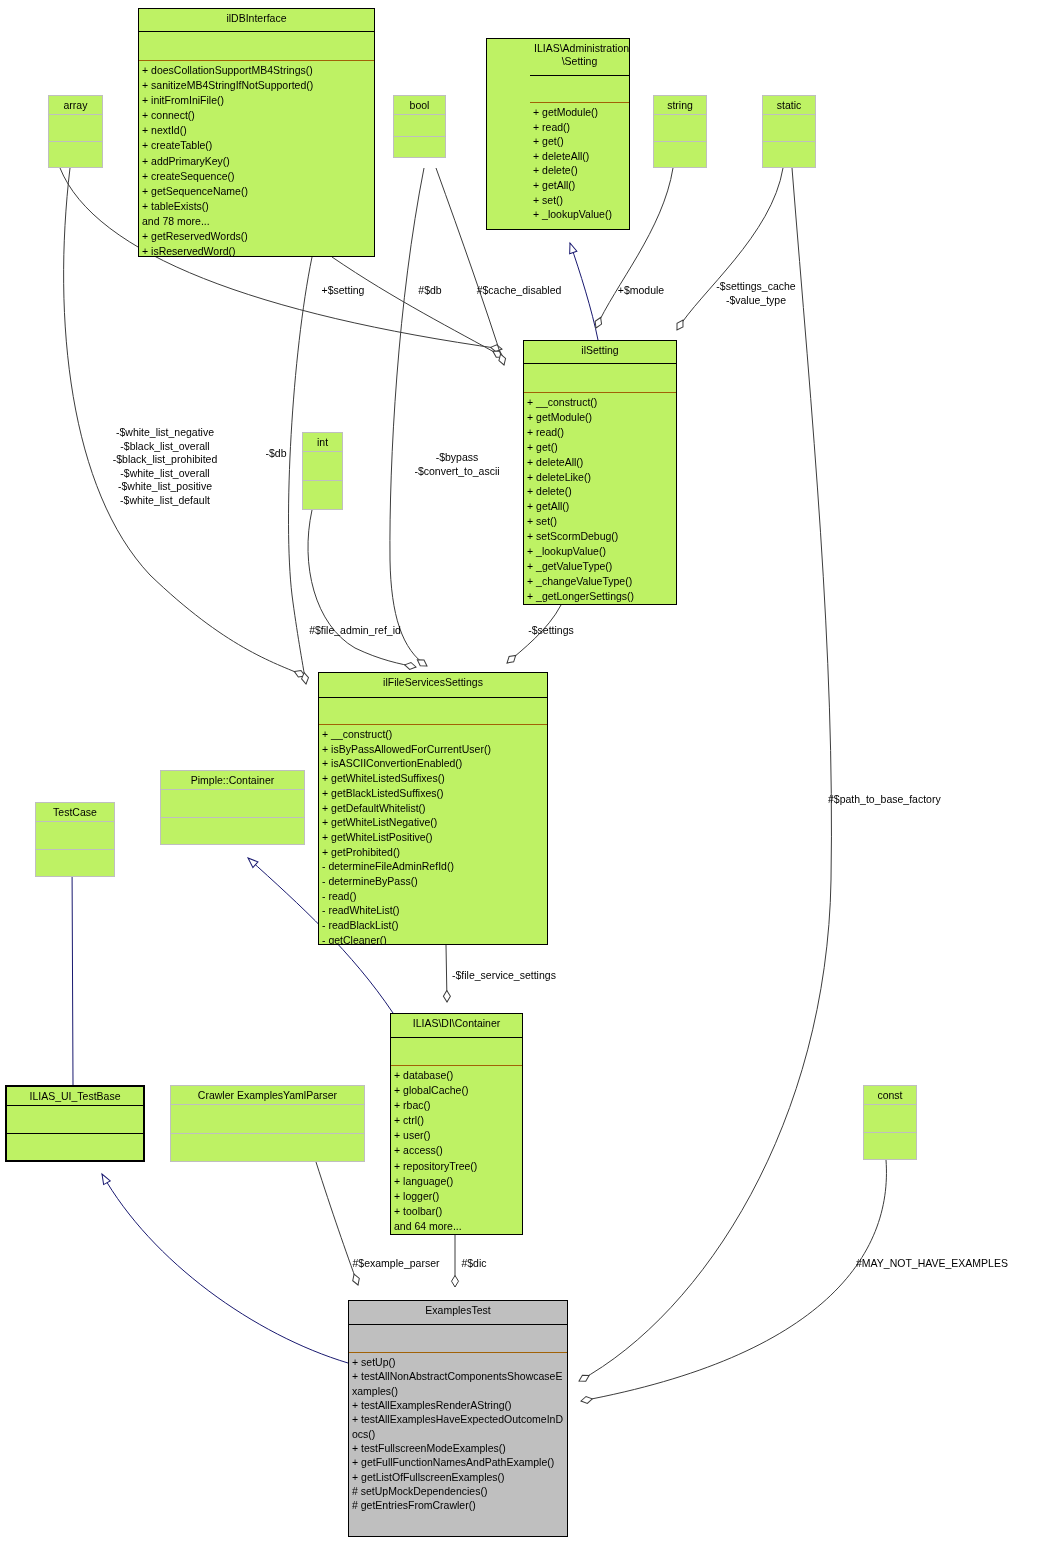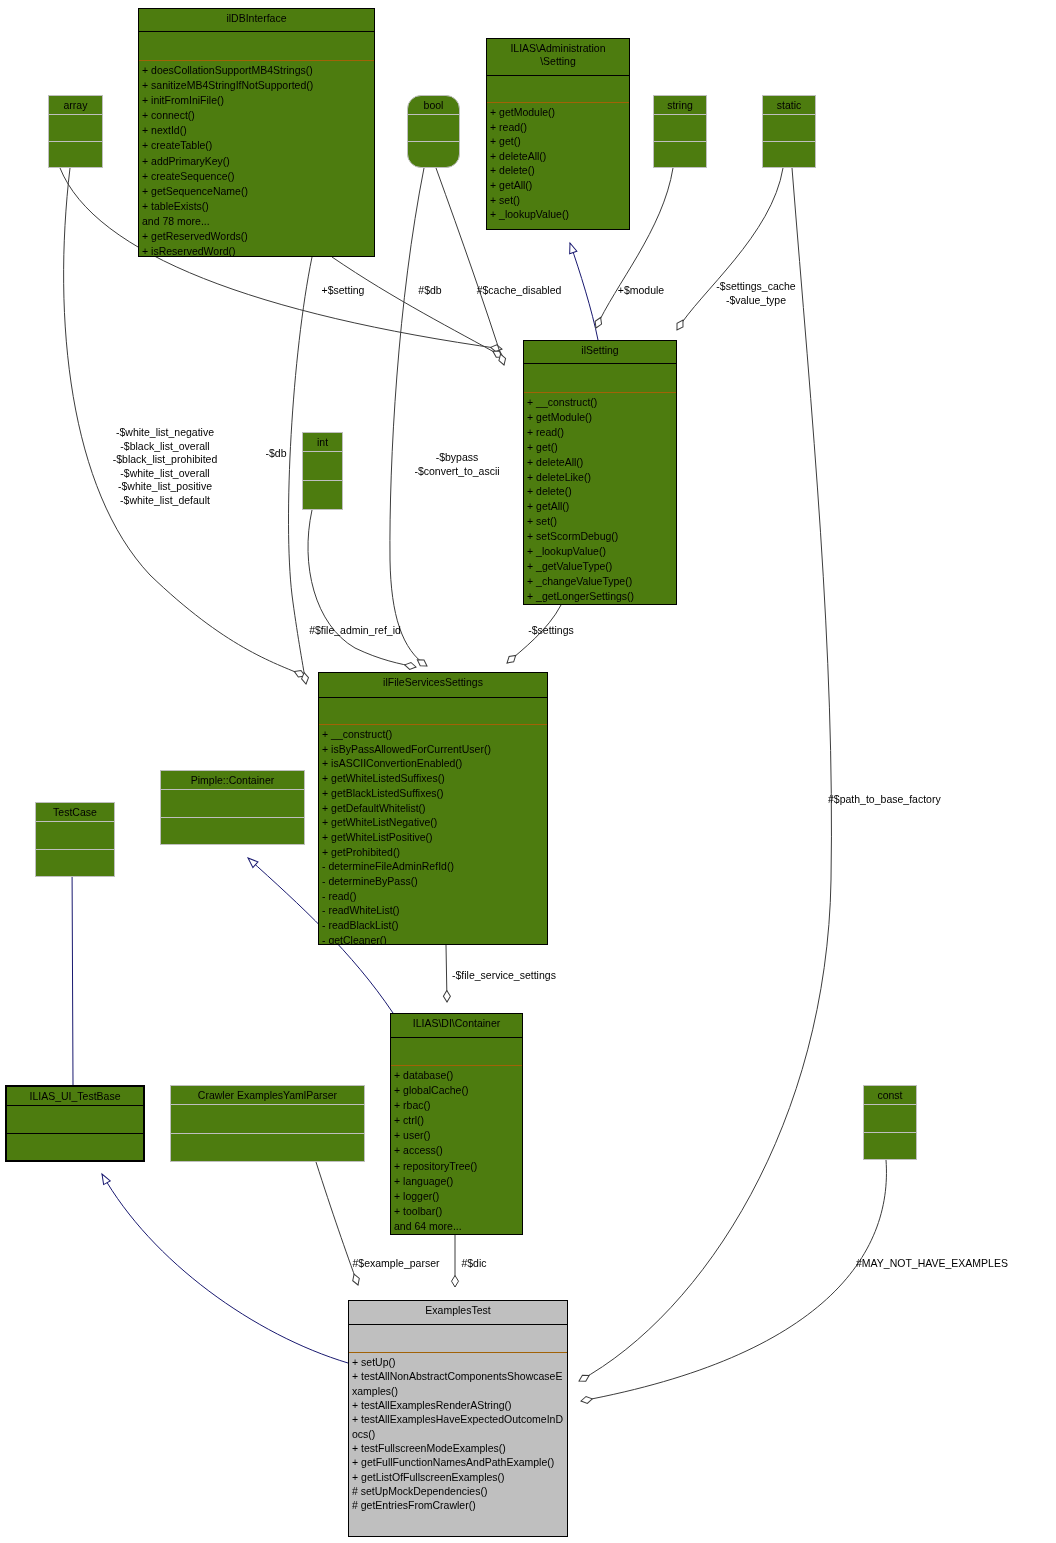--- a/index.html
+++ b/index.html
@@ -10,21 +10,21 @@
     font-family:"Liberation Sans", sans-serif;
     color:#000;
     overflow:hidden;
   }
   svg.edges{position:absolute;left:0;top:0;width:1056px;height:1543px;}
   path.edge-aggregation{stroke:#3c3c3c;stroke-width:1;fill:none;}
   path.edge-inheritance{stroke:#191970;stroke-width:1;fill:none;}
   .class-box{
     position:absolute;
     box-sizing:border-box;
-    background:#4d7c0f;
+    background:#bef264;
     border:1px solid #000000;
     display:flex;flex-direction:column;
     font-size:10.5px;line-height:13px;
   }
   .class-box.plain{border-color:#bfbfbf;}
   .class-box.plain .sec{border-top:1px solid #bfbfbf;}
   .class-box.bold{border:2px solid #000000;}
   .class-box.current{background:#bfbfbf;}
   .class-box .title{
     text-align:center;
@@ -98,41 +98,41 @@
           <div>+ createTable()</div>
           <div>+ addPrimaryKey()</div>
           <div>+ createSequence()</div>
           <div>+ getSequenceName()</div>
           <div>+ tableExists()</div>
           <div>and 78 more...</div>
           <div>+ getReservedWords()</div>
           <div>+ isReservedWord()</div>
         </div>
       </div>
-      <div class="class-box doc" style="left: 486px; top: 38px; width: 144px; height: 192px;">
+      <div class="class-box doc" style="left: 486px; top: 38px; width: 144px; height: 192px; padding-left: 43px;">
         <div class="title" style="height: 31px;">ILIAS\Administration
 \Setting</div>
         <div class="sec" style="height: 26px;"></div>
         <div class="methods" style="line-height: 14.6px;">
           <div>+ getModule()</div>
           <div>+ read()</div>
           <div>+ get()</div>
           <div>+ deleteAll()</div>
           <div>+ delete()</div>
           <div>+ getAll()</div>
           <div>+ set()</div>
           <div>+ _lookupValue()</div>
         </div>
       </div>
       <div class="class-box plain" style="left: 48px; top: 95px; width: 55px; height: 73px;">
         <div class="title">array</div>
         <div class="sec fill"></div>
         <div class="sec fill"></div>
       </div>
-      <div class="class-box plain" style="left: 407px; top: 95px; width: 53px; height: 73px; border-radius: 14px;">
+      <div class="class-box plain" style="left: 393px; top: 95px; width: 53px; height: 63px;">
         <div class="title">bool</div>
         <div class="sec fill"></div>
         <div class="sec fill"></div>
       </div>
       <div class="class-box plain" style="left: 653px; top: 95px; width: 54px; height: 73px;">
         <div class="title">string</div>
         <div class="sec fill"></div>
         <div class="sec fill"></div>
       </div>
       <div class="class-box plain" style="left: 762px; top: 95px; width: 54px; height: 73px;">

